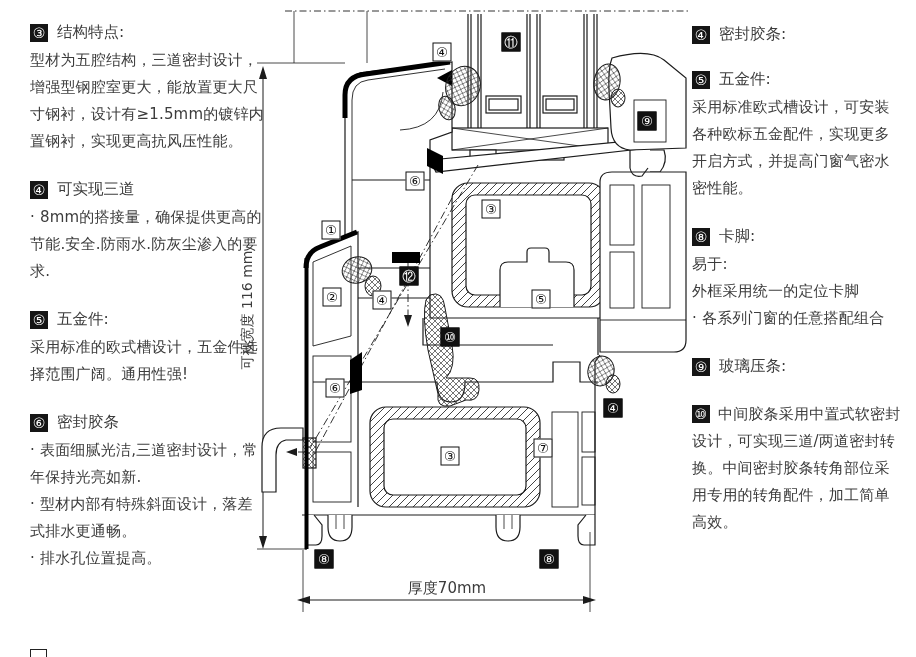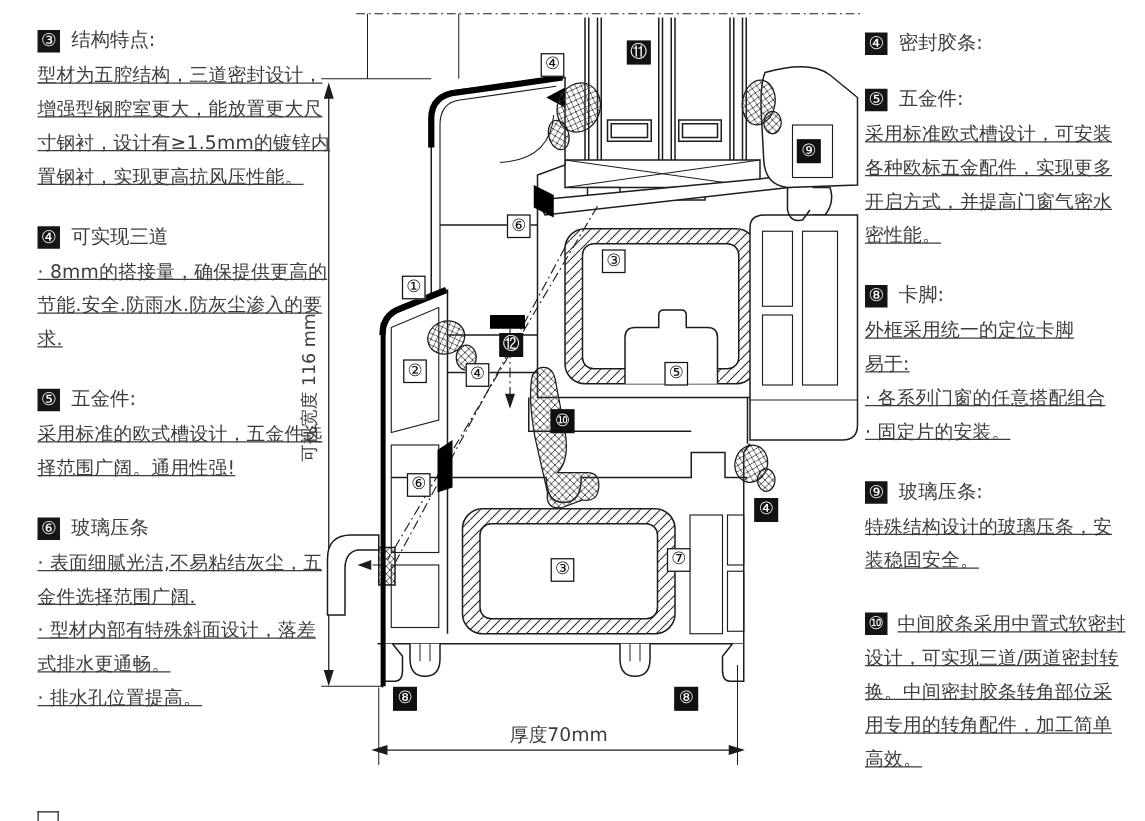--- a/index.html
+++ b/index.html
@@ -10,21 +10,21 @@
   }
   .col{position:absolute;top:0;}
   .col-left{left:30px;width:235px;top:22px;}
   .col-right{left:692px;width:212px;top:24px;}
   .sec{margin-bottom:24px;}
   .sec-head{font-size:15.5px;margin:0 0 4px 0;display:flex;align-items:center;gap:9px;}
   .badge{
     display:inline-block;flex:0 0 auto;width:18px;height:18px;background:#151515;color:#fff;
     font-size:14px;line-height:18px;text-align:center;
   }
-  .sec p{margin:0;font-size:15px;line-height:1.8;letter-spacing:.2px;text-decoration:underline;}
+  .sec p{margin:0;font-size:15px;line-height:1.8;letter-spacing:.2px;}
   .inline-badge{float:left;margin:4px 8px 0 0;}
   
   #marker-layer{position:absolute;left:0;top:0;width:916px;height:657px;pointer-events:none;}
   .marker{
     position:absolute;width:17px;height:17px;transform:translate(-50%,-50%);
     display:flex;align-items:center;justify-content:center;
     font-size:13.5px;line-height:17px;z-index:6;
   }
   .marker.light{background:#fff;border:1.5px solid #111;color:#111;}
   .marker.dark{background:#111;border:1.5px solid #111;color:#fff;}
@@ -215,23 +215,23 @@
   <div class="sec">
     <div class="sec-head">
       <span class="badge">⑤</span>
       <span>五金件:</span>
     </div>
     <p>采用标准的欧式槽设计，五金件选择范围广阔。通用性强!</p>
   </div>
   <div class="sec">
     <div class="sec-head">
       <span class="badge">⑥</span>
-      <span>玻璃压条</span>
-    </div>
-    <p>· 表面细腻光洁,不易粘结灰尘，五金件选择范围广阔.</p>
+      <span>密封胶条</span>
+    </div>
+    <p>· 表面细腻光洁,三道密封设计，常年保持光亮如新.</p>
     <p>· 型材内部有特殊斜面设计，落差式排水更通畅。</p>
     <p>· 排水孔位置提高。</p>
   </div>
 </div>
 <div class="cutbox"></div>
 
 <div class="col col-right">
   <div class="sec">
     <div class="sec-head">
       <span class="badge">④</span>
@@ -243,31 +243,29 @@
       <span class="badge">⑤</span>
       <span>五金件:</span>
     </div>
     <p>采用标准欧式槽设计，可安装各种欧标五金配件，实现更多开启方式，并提高门窗气密水密性能。</p>
   </div>
   <div class="sec">
     <div class="sec-head">
       <span class="badge">⑧</span>
       <span>卡脚:</span>
     </div>
+    <p>易于:</p>
     <p>外框采用统一的定位卡脚</p>
-    <p>易于:</p>
     <p>· 各系列门窗的任意搭配组合</p>
-    <p>· 固定片的安装。</p>
   </div>
   <div class="sec">
     <div class="sec-head">
       <span class="badge">⑨</span>
       <span>玻璃压条:</span>
     </div>
-    <p>特殊结构设计的玻璃压条，安装稳固安全。</p>
   </div>
   <div class="sec">
     <p>
       <span class="badge inline-badge">⑩</span>
       <span>中间胶条采用中置式软密封设计，可实现三道/两道密封转换。中间密封胶条转角部位采用专用的转角配件，加工简单高效。</span>
     </p>
   </div>
 </div>
 
 </body></html>

